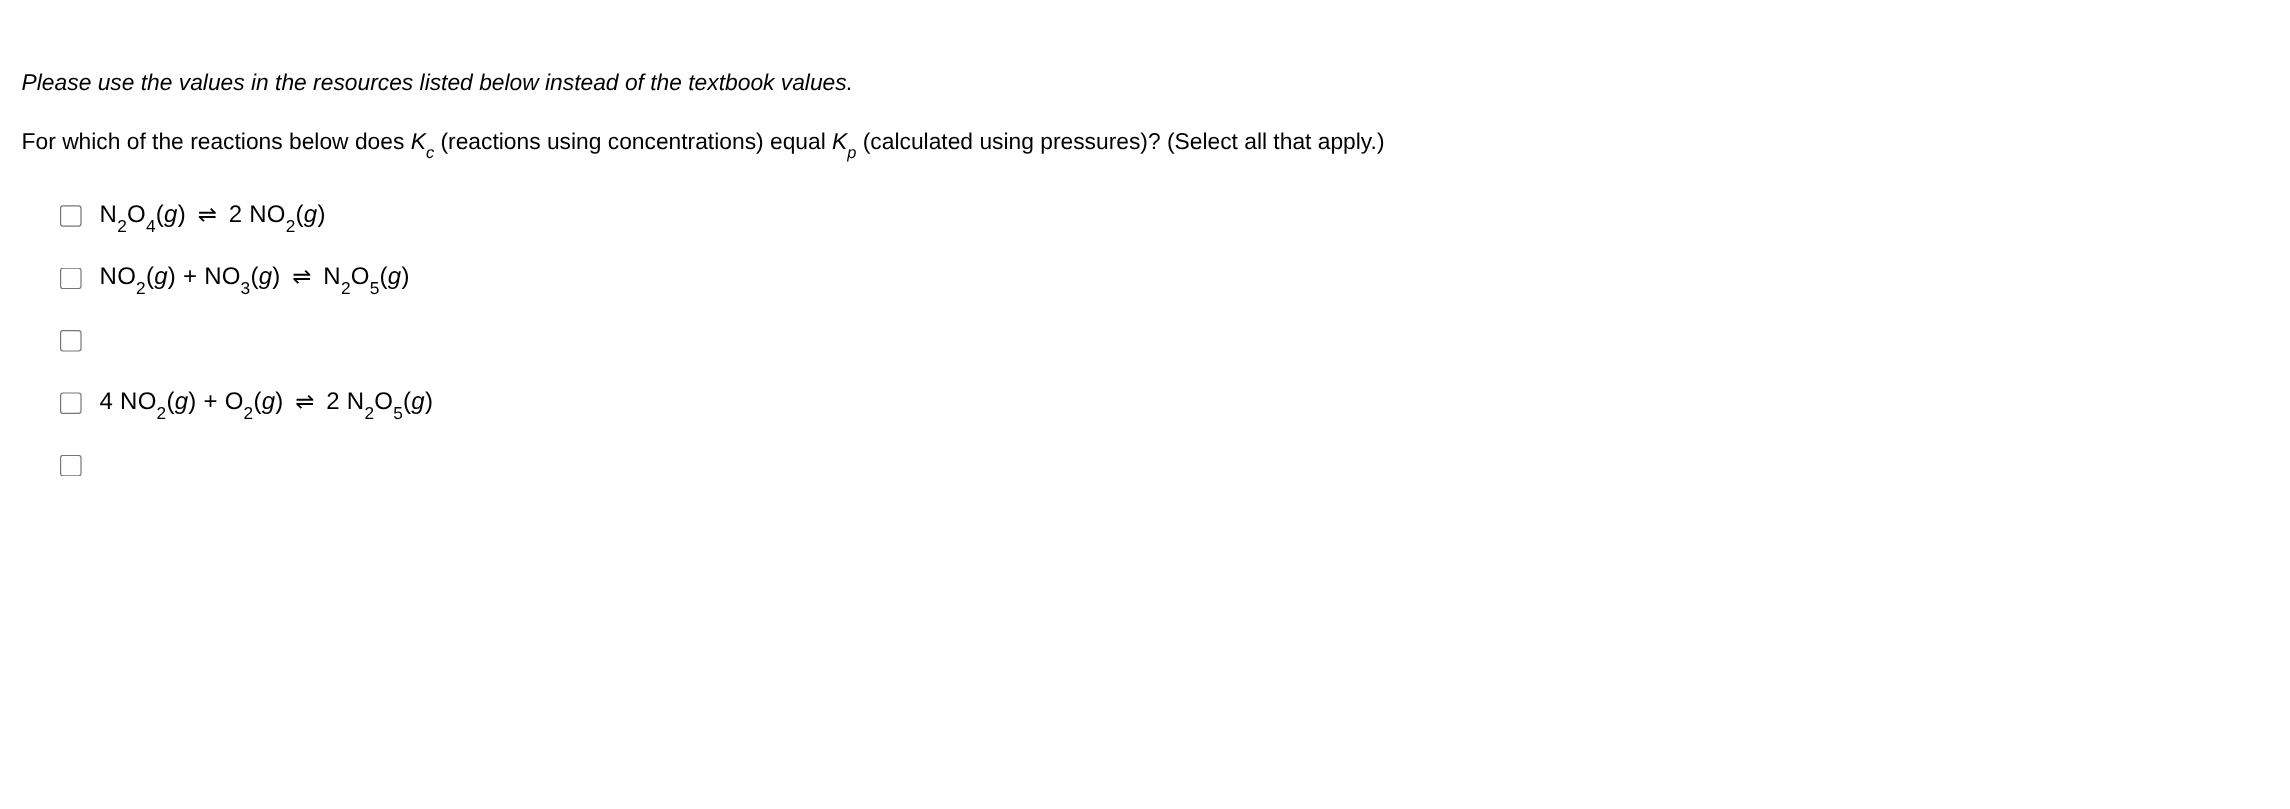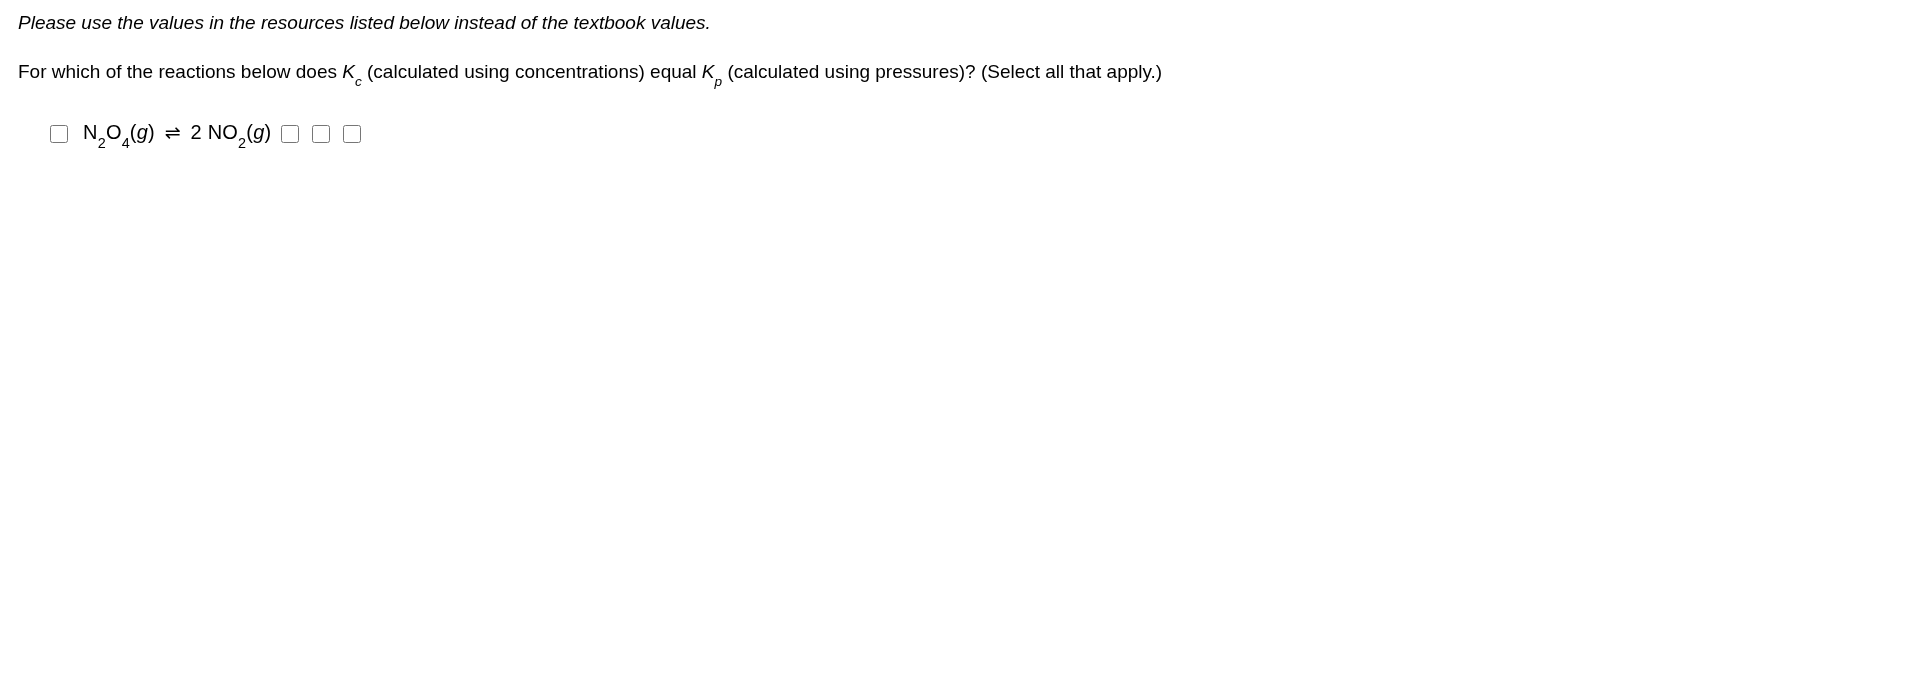--- a/index.html
+++ b/index.html
@@ -8,28 +8,29 @@
     padding: 12px 18px;
     font-family: Arial, Helvetica, sans-serif;
     font-size: 19px;
     color: #000;
     background: #fff;
     width: 1908px;
   }
   .instruction {
     font-style: italic;
     margin-bottom: 24px;
+    margin-top: 47px;
   }
   .prompt {
     margin-bottom: 22px;
     line-height: 1.5;
   }
   .options {
     display: flex;
-    flex-direction: row;
+    flex-direction: column;
     gap: 6px;
     padding-left: 28px;
   }
   .opt-row {
     display: flex;
     align-items: center;
     gap: 12px;
     min-height: 46px;
   }
   input[type="checkbox"] {
@@ -50,44 +51,57 @@
   .arrow { font-family: 'Segoe UI Symbol','Arial Unicode MS',sans-serif; font-size: 19px; padding: 0 4px;}
 </style>
 </head>
 <body>
 
 <div class="instruction">Please use the values in the resources listed below instead of the textbook values.</div>
 
 <div class="prompt">
   <span>For which of the reactions below does </span>
   <span class="ital"><span>K</span><sub>c</sub></span>
-  <span> (calculated using concentrations) equal </span>
+  <span> (reactions using concentrations) equal </span>
   <span class="ital"><span>K</span><sub>p</sub></span>
   <span> (calculated using pressures)? (Select all that apply.)</span>
 </div>
 
 <div class="options">
 
   <label class="opt-row">
     <input type="checkbox" style="">
     <span class="eqn">
       <span>N</span><sub>2</sub><span>O</span><sub>4</sub>(<span class="g">g</span>)
       <span class="arrow">⇌</span>
       <span>2 </span><span>NO</span><sub>2</sub>(<span class="g">g</span>)
     </span>
   </label>
 
 
+  <label class="opt-row">
+    <input type="checkbox" style="">
+    <span class="eqn">
+      <span>NO</span><sub>2</sub>(<span class="g">g</span>)<span> + </span><span>NO</span><sub>3</sub>(<span class="g">g</span>)
+      <span class="arrow">⇌</span>
+      <span>N</span><sub>2</sub><span>O</span><sub>5</sub>(<span class="g">g</span>)
+    </span>
+  </label>
 
   <label class="opt-row">
     <input type="checkbox" style="">
   </label>
 
   <label class="opt-row">
     <input type="checkbox" style="">
+    <span class="eqn">
+      <span>4 </span><span>NO</span><sub>2</sub>(<span class="g">g</span>)<span> + </span><span>O</span><sub>2</sub>(<span class="g">g</span>)
+      <span class="arrow">⇌</span>
+      <span>2 </span><span>N</span><sub>2</sub><span>O</span><sub>5</sub>(<span class="g">g</span>)
+    </span>
   </label>
 
   <label class="opt-row">
     <input type="checkbox" style="">
   </label>
 
 
 
 </div>
 

